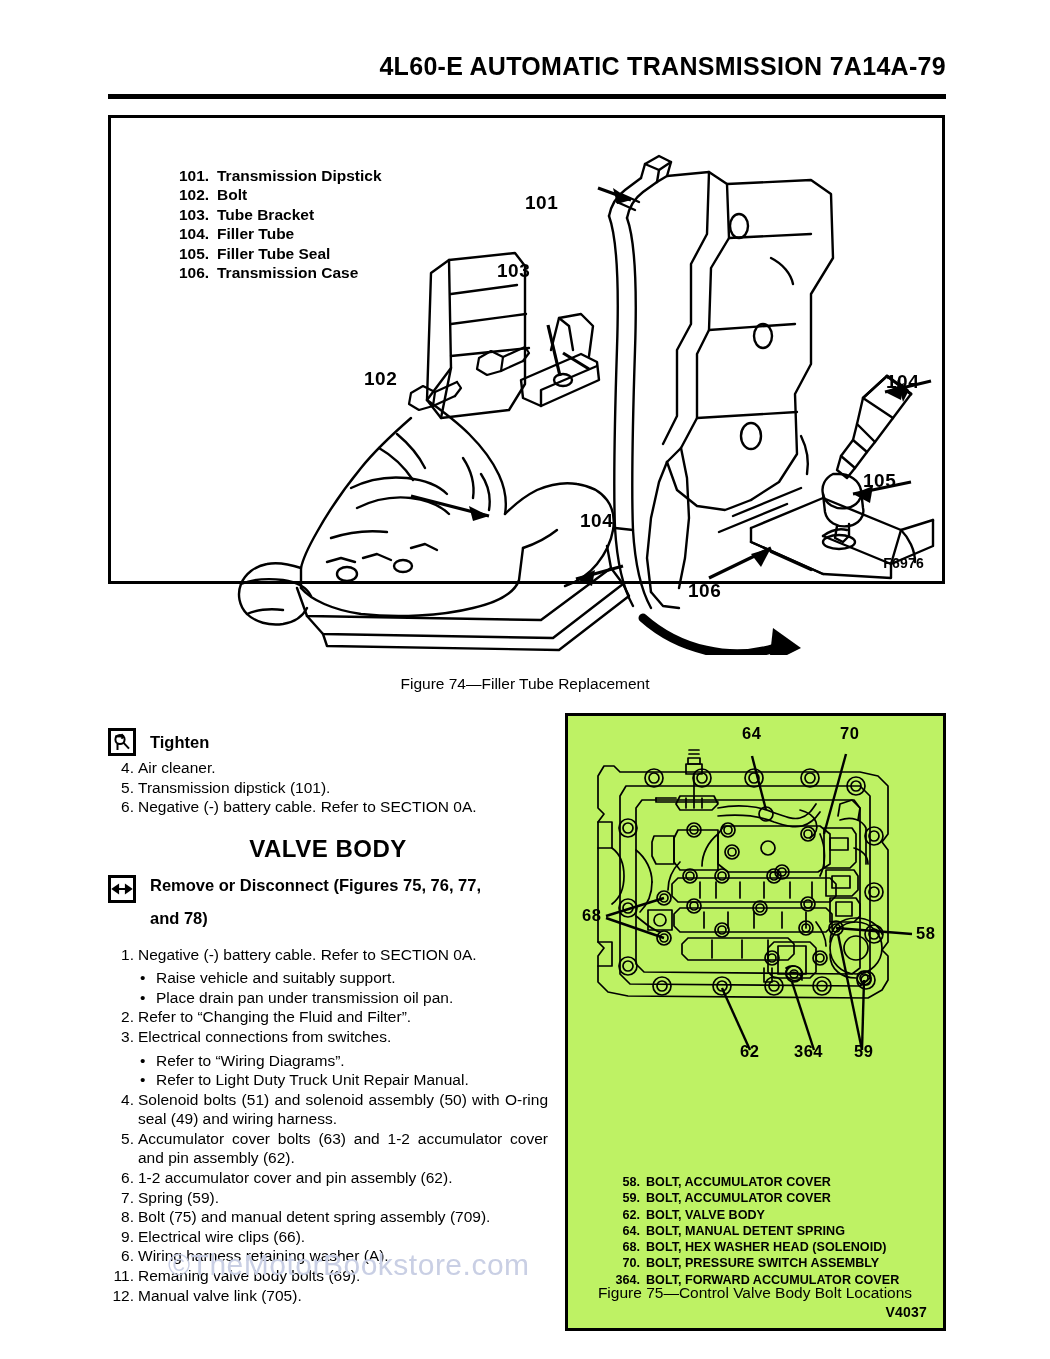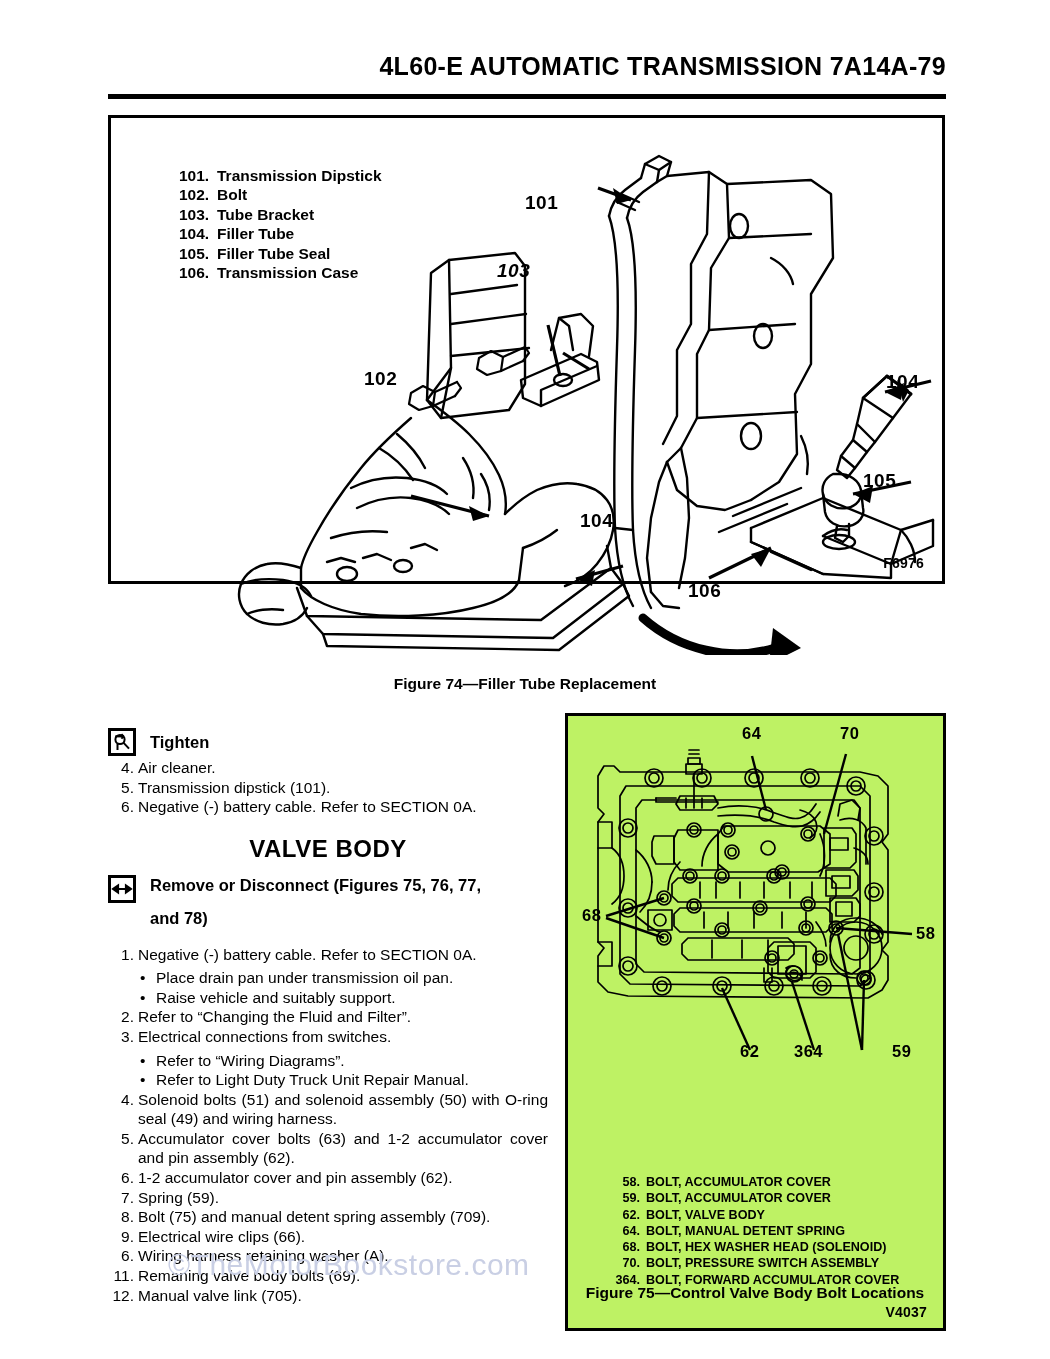--- a/index.html
+++ b/index.html
@@ -74,21 +74,21 @@
     font-weight: bold;
     letter-spacing: 0.2px;
   }
   .fig74-id { right: 18px; bottom: 10px; }
   .fig75-id { right: 16px; bottom: 8px; }
 
   .fig-caption {
     position: absolute;
     text-align: center;
     font-size: 15.5px;
-    font-weight: bold;
+    font-weight: normal;
     width: 100%;
   }
   .fig74-caption {
     left: 0;
     top: 675px;
   }
   .fig75-caption {
     left: 565px;
     top: 1264px;
     width: 380px;
@@ -391,21 +391,21 @@
       <path d="M378 398 L358 388 L362 403 Z"></path>
       <path d="M465 461 L484 452 L481 468 Z"></path>
       <path d="M774 274 L793 265 L790 282 Z"></path>
       <path d="M742 376 L762 368 L759 385 Z"></path>
       <path d="M660 430 L640 436 L650 449 Z"></path>
     </g>
   </svg>
 
   <span class="callout" style="left:404px;top:74px;margin-left:10px;">101</span>
   <span class="callout" style="left:253px;top:250px;">102</span>
-  <span class="callout" style="left:386px;top:142px;font-style:italic;">103</span>
+  <span class="callout" style="left:386px;top:142px;">103</span>
   <span class="callout" style="left:469px;top:392px;">104</span>
   <span class="callout" style="left:775px;top:253px;">104</span>
   <span class="callout" style="left:752px;top:352px;">105</span>
   <span class="callout" style="left:577px;top:462px;">106</span>
 
   <span class="fig-id fig74-id">F6976</span>
 </div>
 
 <div class="fig-caption fig74-caption">Figure 74—Filler Tube Replacement</div>
 
@@ -449,22 +449,22 @@
     <span class="proc-head-label" style="padding-top:2px;">
       <span style="display:block;">Remove  or  Disconnect  (Figures  75,  76,  77,</span>
       <span style="display:block;margin-top:12px;">and 78)</span>
     </span>
   </div>
 
   <ul class="num-list" style="margin-top:16px;">
     <li><span class="n">1.</span><span>Negative (-) battery cable. Refer to SECTION 0A.</span></li>
   </ul>
   <ul class="bullet-list">
+    <li>Raise vehicle and suitably support.</li>
     <li>Place drain pan under transmission oil pan.</li>
-    <li>Raise vehicle and suitably support.</li>
   </ul>
   <ul class="num-list">
     <li><span class="n">2.</span><span>Refer to “Changing the Fluid and Filter”.</span></li>
     <li><span class="n">3.</span><span>Electrical connections from switches.</span></li>
   </ul>
   <ul class="bullet-list">
     <li>Refer to “Wiring Diagrams”.</li>
     <li>Refer to Light Duty Truck Unit Repair Manual.</li>
   </ul>
 
@@ -652,21 +652,21 @@
       <path d="M294 320 L296 250"></path>
     </g>
   </svg>
 
   <span class="callout" style="left:174px;top:8px;font-size:16.5px;">64</span>
   <span class="callout" style="left:272px;top:8px;font-size:16.5px;">70</span>
   <span class="callout" style="left:14px;top:190px;font-size:16.5px;">68</span>
   <span class="callout" style="left:348px;top:208px;font-size:16.5px;">58</span>
   <span class="callout" style="left:172px;top:326px;font-size:16.5px;">62</span>
   <span class="callout" style="left:226px;top:326px;font-size:16.5px;">364</span>
-  <span class="callout" style="left:286px;top:326px;font-size:16.5px;margin-left:38px;">59</span>
+  <span class="callout" style="left:286px;top:326px;font-size:16.5px;">59</span>
 
   <div class="bolt-legend">
     <span style="display:block;"><span class="bl-num">58.</span><span>BOLT, ACCUMULATOR COVER</span></span>
     <span style="display:block;"><span class="bl-num">59.</span><span>BOLT, ACCUMULATOR COVER</span></span>
     <span style="display:block;"><span class="bl-num">62.</span><span>BOLT, VALVE BODY</span></span>
     <span style="display:block;"><span class="bl-num">64.</span><span>BOLT, MANUAL DETENT SPRING</span></span>
     <span style="display:block;"><span class="bl-num">68.</span><span>BOLT, HEX WASHER HEAD (SOLENOID)</span></span>
     <span style="display:block;"><span class="bl-num">70.</span><span>BOLT, PRESSURE SWITCH ASSEMBLY</span></span>
     <span style="display:block;"><span class="bl-num">364.</span><span>BOLT, FORWARD ACCUMULATOR COVER</span></span>
   </div>

